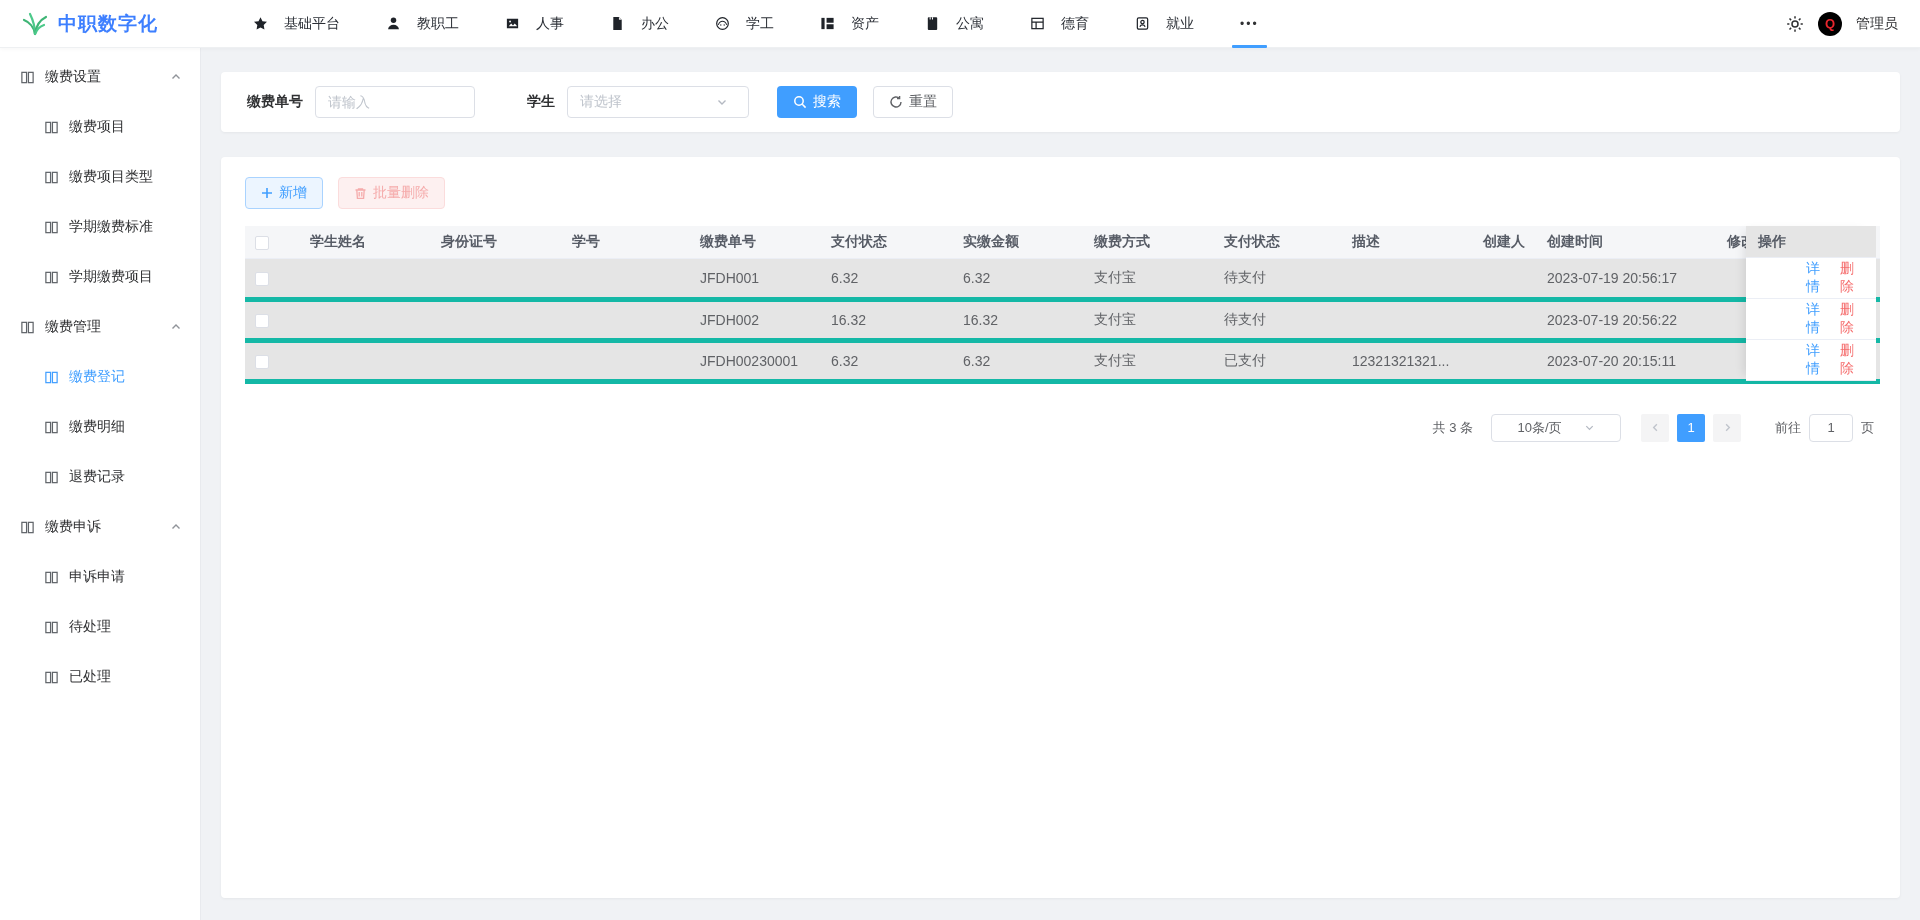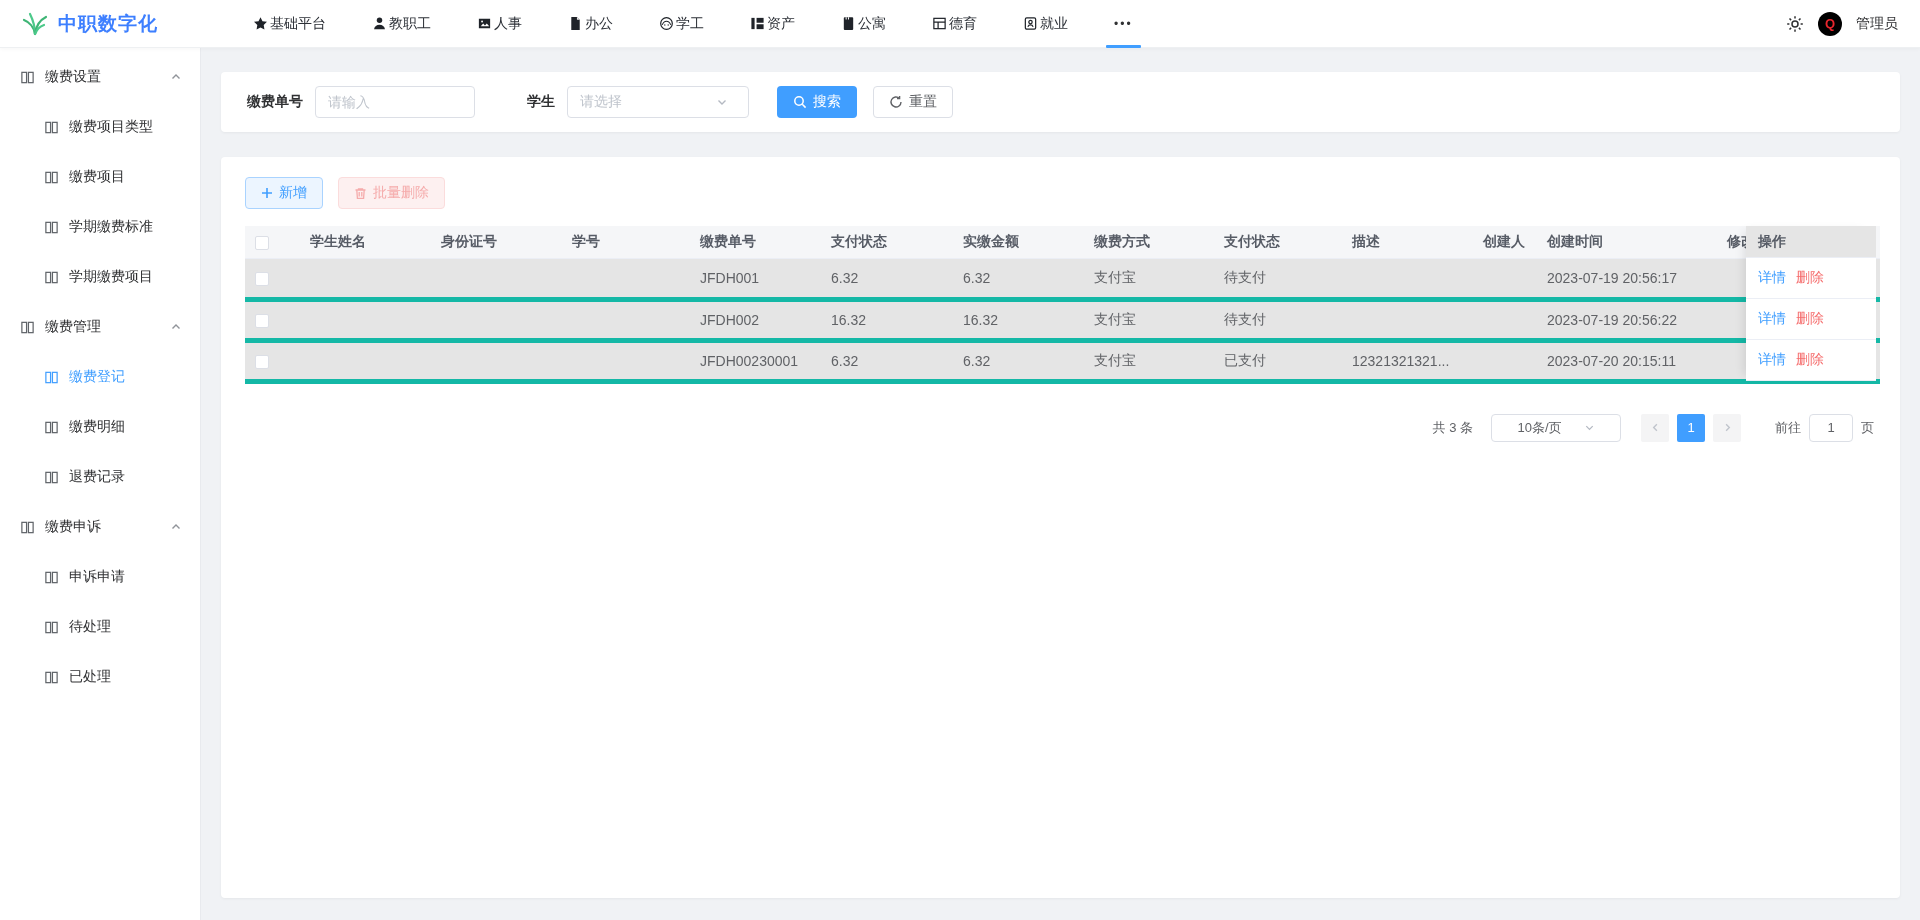--- a/index.html
+++ b/index.html
@@ -6,21 +6,21 @@
   html,body { width:1920px; height:920px; overflow:hidden; background:#f0f2f5;
               font-family:"Liberation Sans","DejaVu Sans",sans-serif; }
 
   
   .app-header { position:absolute; top:0; left:0; right:0; height:48px; background:#fff;
                 display:flex; align-items:center; padding:0 22px; z-index:30;
                 border-bottom:1px solid #eef0f2; box-shadow:0 1px 4px rgba(0,0,0,.04); }
   .logo-area { display:flex; align-items:center; gap:10px; width:198px; flex:0 0 auto; }
   .logo-title { font-size:19px; font-weight:bold; color:#3d7fff; letter-spacing:1px; white-space:nowrap; }
   .top-nav { display:flex; align-items:center; height:48px; margin-left:10px; }
-  .nav-item { display:flex; align-items:center; gap:2px; height:48px; padding:0 14px; margin:0 9px;
+  .nav-item { display:flex; align-items:center; gap:16px; height:48px; padding:0 14px; margin:0 9px;
               font-size:14px; color:#2b2f36; cursor:pointer; position:relative; white-space:nowrap; }
   .nav-item svg { color:#1f2329; }
   .nav-item.active::after { content:""; position:absolute; left:6px; right:6px; bottom:0;
                             height:3px; background:#409eff; border-radius:1px; }
   .nav-more { font-size:12px; letter-spacing:2px; color:#303133; }
   .header-right { margin-left:auto; display:flex; align-items:center; gap:14px; }
   .gear-btn { cursor:pointer; display:flex; color:#303133; }
   .avatar { width:24px; height:24px; border-radius:50%; background:#000; color:#e8262d;
             display:flex; align-items:center; justify-content:center; font-weight:bold;
             font-size:13px; cursor:pointer; }
@@ -69,21 +69,21 @@
   .checkbox { width:14px; height:14px; border:1px solid #dcdfe6; border-radius:2px; background:#fff;
               display:inline-block; cursor:pointer; vertical-align:middle; }
   
   .op-col { position:absolute; top:0; right:0; width:130px;
             box-shadow:-7px 0 10px -6px rgba(0,0,0,.12); background:#fff; }
   .op-head { height:32px; background:#e5e5e5; border-bottom:1px solid #ebeef5; display:flex;
              align-items:center; padding:0 12px; font-size:14px; font-weight:bold; color:#575c66; }
   .op-row { height:41px; border-bottom:1px solid #ebeef5; display:flex; align-items:center;
             gap:10px; padding:0 12px; background:#fff; }
   .link { font-size:14px; cursor:pointer; }
-  .link.detail { color:#409eff; }
+  .link.detail { color:#409eff;margin-left:48px; }
   .link.delete { color:#f56c6c; }
 
   
   .pagination { display:flex; align-items:center; justify-content:flex-end; margin-top:30px;
                 color:#606266; font-size:13px; }
   .pg-total { margin-right:18px; }
   .pg-size { width:130px; height:28px; border:1px solid #dcdfe6; border-radius:4px; background:#fff;
              display:flex; align-items:center; justify-content:center; gap:22px; cursor:pointer; color:#606266; }
   .pg-size svg { color:#b4b9c2; }
   .pg-btn { width:28px; height:28px; background:#f4f4f5; border-radius:2px; margin-left:8px;
@@ -225,30 +225,30 @@
         </svg>
       </span>
     </div>
     <div class="menu-item sub">
       <span class="mi-icon">
         <svg width="15" height="15" viewBox="0 0 16 16" fill="none" stroke="currentColor" stroke-width="1.3">
           <rect x="2" y="2.5" width="5" height="11"></rect>
           <rect x="9" y="2.5" width="5" height="11"></rect>
         </svg>
       </span>
+      <span>缴费项目</span>
+    </div>
+    <div class="menu-item sub">
+      <span class="mi-icon">
+        <svg width="15" height="15" viewBox="0 0 16 16" fill="none" stroke="currentColor" stroke-width="1.3">
+          <rect x="2" y="2.5" width="5" height="11"></rect>
+          <rect x="9" y="2.5" width="5" height="11"></rect>
+        </svg>
+      </span>
       <span>缴费项目类型</span>
-    </div>
-    <div class="menu-item sub">
-      <span class="mi-icon">
-        <svg width="15" height="15" viewBox="0 0 16 16" fill="none" stroke="currentColor" stroke-width="1.3">
-          <rect x="2" y="2.5" width="5" height="11"></rect>
-          <rect x="9" y="2.5" width="5" height="11"></rect>
-        </svg>
-      </span>
-      <span>缴费项目</span>
     </div>
     <div class="menu-item sub">
       <span class="mi-icon">
         <svg width="15" height="15" viewBox="0 0 16 16" fill="none" stroke="currentColor" stroke-width="1.3">
           <rect x="2" y="2.5" width="5" height="11"></rect>
           <rect x="9" y="2.5" width="5" height="11"></rect>
         </svg>
       </span>
       <span>学期缴费标准</span>
     </div>

